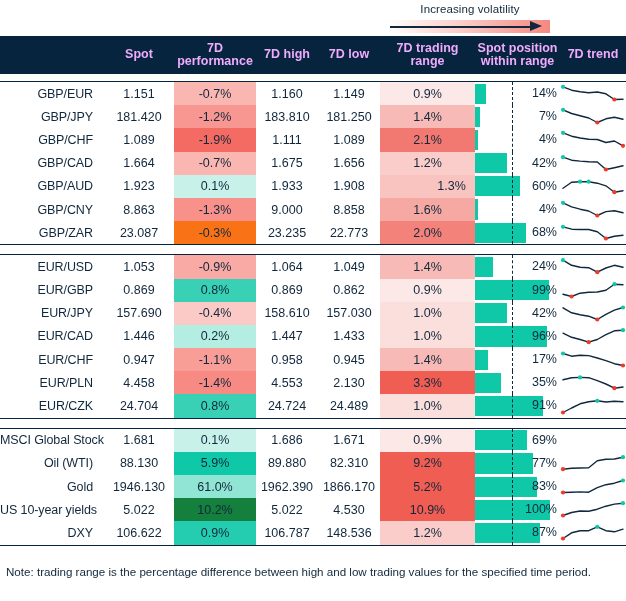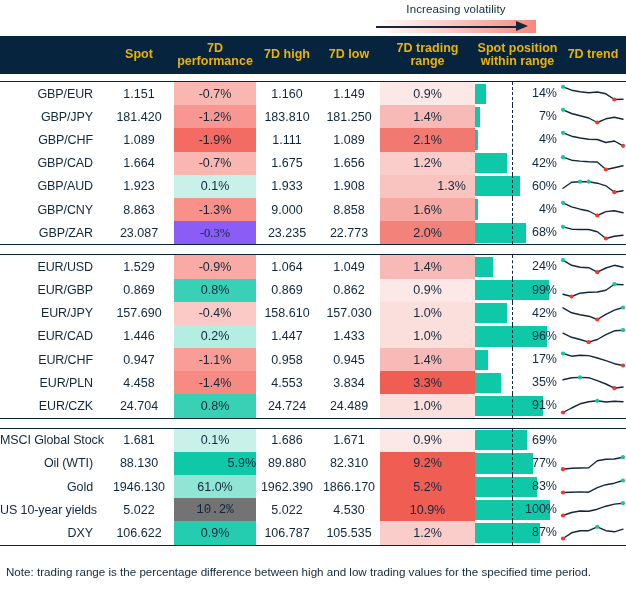--- a/index.html
+++ b/index.html
@@ -6,21 +6,21 @@
   body{
     width:626px;height:601px;
     background:#ffffff;
     font-family:"Liberation Sans", sans-serif;
     color:#11283c;
     overflow:hidden;
   }
   .page{position:relative;width:626px;height:601px;}
 
   
-  .vol-legend{position:absolute;left:376px;top:2px;width:160px;height:34px;}
+  .vol-legend{position:absolute;left:390px;top:2px;width:160px;height:34px;}
   .vol-legend-label{
     font-size:11.5px;color:#11283c;text-align:center;
     line-height:14px;letter-spacing:.1px;
   }
   .vol-bar-wrap{position:relative;width:160px;height:16px;margin-top:2px;}
   .vol-gradient{
     position:absolute;left:0;top:2px;width:160px;height:13px;
     background:linear-gradient(to right,#ffffff 0%,#fde9e7 18%,#fbd0cc 42%,#f8ada6 70%,#f5887f 100%);
   }
   .vol-arrow-line{
@@ -30,21 +30,21 @@
     position:absolute;left:140px;top:3px;width:0;height:0;
     border-top:5.5px solid transparent;border-bottom:5.5px solid transparent;
     border-left:12px solid #11283c;
   }
 
   
   .tbl{position:absolute;left:0;top:36px;width:626px;border-collapse:collapse;table-layout:fixed;}
   .tbl td,.tbl th{padding:0;margin:0;}
 
   thead th{
-    background:#06243d;color:#eab308;
+    background:#06243d;color:#f0abfc;
     font-size:12.5px;font-weight:bold;line-height:13.5px;
     vertical-align:middle;height:38px;
     padding:2px 4px;
   }
   thead th.lbl{background:#06243d;}
   .hdr-gap{height:7px;background:#ffffff;}
   .hdr-gap td{height:7px;border-bottom:1.3px solid #06243d;}
 
   tbody tr.drow{height:23.2px;}
   tbody td{font-size:12.5px;line-height:14px;vertical-align:middle;}
@@ -251,21 +251,21 @@
             <svg class="spark" viewBox="0 0 66 21" xmlns="http://www.w3.org/2000/svg">
               <path d="M3.0 3.8 L11.6 7.8 L20.1 10.2 L28.7 12.0 L37.3 16.5 L45.9 12.6 L54.4 11.7 L63.0 13.8" fill="none" stroke="#11283c" stroke-width="1.4" stroke-linejoin="round" stroke-linecap="round"></path>
               <circle cx="3.0" cy="3.8" r="2.1" fill="#0fc8a8"></circle>
               <circle cx="37.3" cy="16.5" r="2.1" fill="#f0392b"></circle>
             </svg>
           </td>
         </tr>
         <tr class="drow">
           <td class="c-label">GBP/ZAR</td>
           <td class="c-num">23.087</td>
-          <td class="c-perf" style="background: #8b5cf6; font-family: Liberation Serif, serif;">-0.3%</td>
+          <td class="c-perf" style="background: #f97316;">-0.3%</td>
           <td class="c-num">23.235</td>
           <td class="c-num">22.773</td>
           <td class="c-range" style="background: rgb(243, 130, 123);">2.0%</td>
           <td class="c-bar">
             <div class="bar-host">
               <div class="bar-fill" style="width:51.0px;background:#0fc8a8"></div>
               <div class="bar-mid" style="left:37px"></div>
               <div class="bar-pct">68%</div>
             </div>
           </td>
@@ -275,21 +275,21 @@
               <circle cx="3.0" cy="4.8" r="2.1" fill="#0fc8a8"></circle>
               <circle cx="45.9" cy="16.5" r="2.1" fill="#f0392b"></circle>
             </svg>
           </td>
         </tr>
         <tr class="sep">
           <td colspan="8"></td>
         </tr>
         <tr class="drow">
           <td class="c-label">EUR/USD</td>
-          <td class="c-num">1.529</td>
+          <td class="c-num">1.053</td>
           <td class="c-perf" style="background: rgb(249, 170, 165);">-0.9%</td>
           <td class="c-num">1.064</td>
           <td class="c-num">1.049</td>
           <td class="c-range" style="background: rgb(248, 186, 182);">1.4%</td>
           <td class="c-bar">
             <div class="bar-host">
               <div class="bar-fill" style="width:18.0px;background:#0fc8a8"></div>
               <div class="bar-mid" style="left:37px"></div>
               <div class="bar-pct">24%</div>
             </div>
@@ -388,21 +388,21 @@
               <circle cx="3.0" cy="4.5" r="2.1" fill="#0fc8a8"></circle>
               <circle cx="63.0" cy="16.5" r="2.1" fill="#f0392b"></circle>
             </svg>
           </td>
         </tr>
         <tr class="drow">
           <td class="c-label">EUR/PLN</td>
           <td class="c-num">4.458</td>
           <td class="c-perf" style="background: rgb(247, 139, 132);">-1.4%</td>
           <td class="c-num">4.553</td>
-          <td class="c-num">3.834</td>
+          <td class="c-num">2.130</td>
           <td class="c-range" style="background: rgb(239, 93, 83);">3.3%</td>
           <td class="c-bar">
             <div class="bar-host">
               <div class="bar-fill" style="width:26.3px;background:#0fc8a8"></div>
               <div class="bar-mid" style="left:37px"></div>
               <div class="bar-pct">35%</div>
             </div>
           </td>
           <td class="c-spark">
             <svg class="spark" viewBox="0 0 66 21" xmlns="http://www.w3.org/2000/svg">
@@ -449,21 +449,21 @@
               <div class="bar-fill" style="width:51.7px;background:#0fc8a8"></div>
               <div class="bar-mid" style="left:37px"></div>
               <div class="bar-pct">69%</div>
             </div>
           </td>
           <td class="c-spark"></td>
         </tr>
         <tr class="drow">
           <td class="c-label">Oil (WTI)</td>
           <td class="c-num">88.130</td>
-          <td class="c-perf" style="background: rgb(15, 200, 168); text-align: right;">5.9%</td>
+          <td class="c-perf" style="background: rgb(15, 200, 168);">5.9%</td>
           <td class="c-num">89.880</td>
           <td class="c-num">82.310</td>
           <td class="c-range" style="background: rgb(239, 93, 83);">9.2%</td>
           <td class="c-bar">
             <div class="bar-host">
               <div class="bar-fill" style="width:57.8px;background:#0fc8a8"></div>
               <div class="bar-mid" style="left:37px"></div>
               <div class="bar-pct">77%</div>
             </div>
           </td>
@@ -493,21 +493,21 @@
             <svg class="spark" viewBox="0 0 66 21" xmlns="http://www.w3.org/2000/svg">
               <path d="M3.0 16.5 L11.6 16.2 L20.1 15.9 L28.7 16.2 L37.3 11.7 L45.9 8.7 L54.4 7.2 L63.0 4.5" fill="none" stroke="#11283c" stroke-width="1.4" stroke-linejoin="round" stroke-linecap="round"></path>
               <circle cx="3.0" cy="16.5" r="2.1" fill="#f0392b"></circle>
               <circle cx="63.0" cy="4.5" r="2.1" fill="#0fc8a8"></circle>
             </svg>
           </td>
         </tr>
         <tr class="drow">
           <td class="c-label">US 10-year yields</td>
           <td class="c-num">5.022</td>
-          <td class="c-perf" style="background: #737373; font-family: Liberation Mono, monospace;">10.2%</td>
+          <td class="c-perf" style="background: #15803d;">10.2%</td>
           <td class="c-num">5.022</td>
           <td class="c-num">4.530</td>
           <td class="c-range" style="background: rgb(239, 93, 83);">10.9%</td>
           <td class="c-bar">
             <div class="bar-host">
               <div class="bar-fill" style="width:75.0px;background:#0fc8a8"></div>
               <div class="bar-mid" style="left:37px"></div>
               <div class="bar-pct">100%</div>
             </div>
           </td>
@@ -517,21 +517,21 @@
               <circle cx="3.0" cy="16.5" r="2.1" fill="#f0392b"></circle>
               <circle cx="63.0" cy="4.2" r="2.1" fill="#0fc8a8"></circle>
             </svg>
           </td>
         </tr>
         <tr class="drow">
           <td class="c-label">DXY</td>
           <td class="c-num">106.622</td>
           <td class="c-perf" style="background: rgb(36, 205, 175);">0.9%</td>
           <td class="c-num">106.787</td>
-          <td class="c-num">105.535</td>
+          <td class="c-num">148.536</td>
           <td class="c-range" style="background: rgb(250, 205, 202);">1.2%</td>
           <td class="c-bar">
             <div class="bar-host">
               <div class="bar-fill" style="width:65.3px;background:#0fc8a8"></div>
               <div class="bar-mid" style="left:37px"></div>
               <div class="bar-pct">87%</div>
             </div>
           </td>
           <td class="c-spark">
             <svg class="spark" viewBox="0 0 66 21" xmlns="http://www.w3.org/2000/svg">

